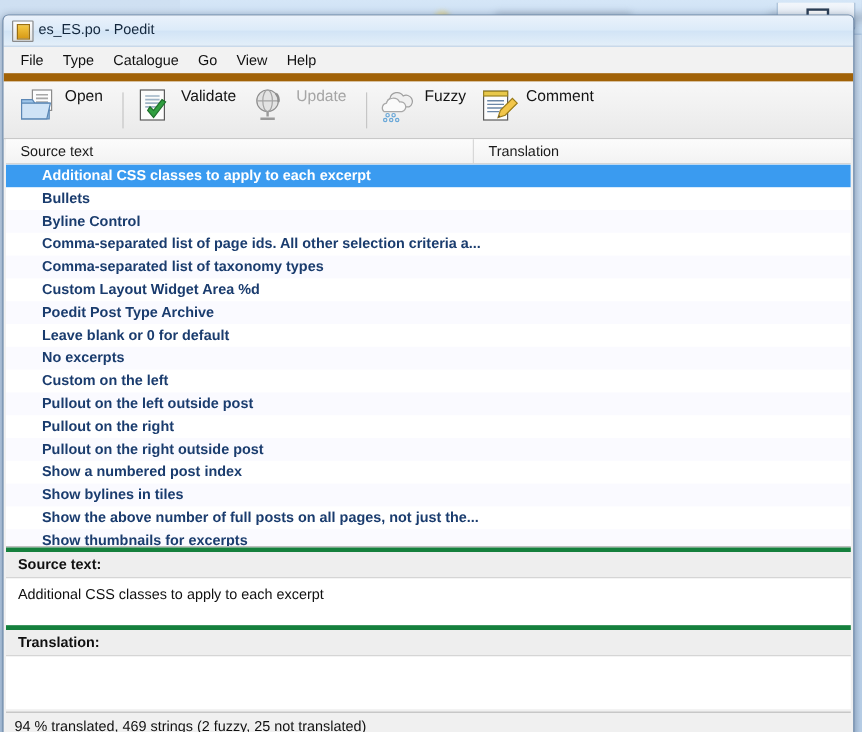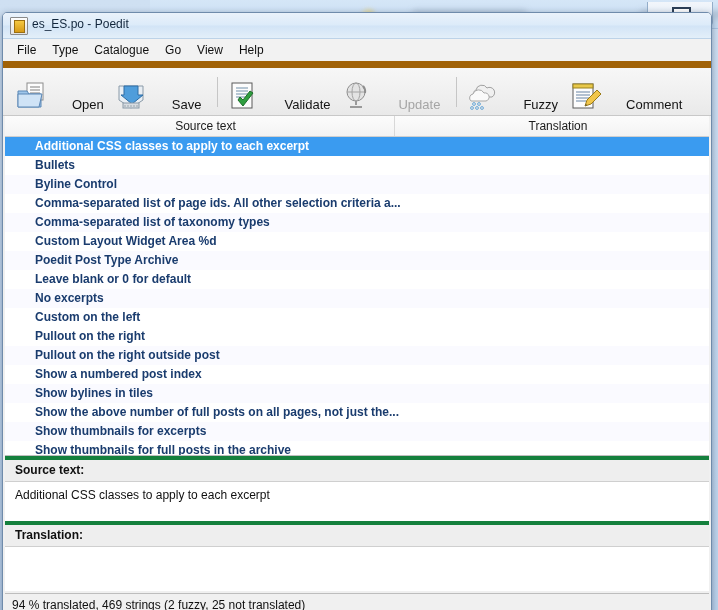--- a/index.html
+++ b/index.html
@@ -101,21 +101,21 @@
 
   
   #toolbar {
     height: 47px; flex: none;
     background: linear-gradient(180deg,#f7f7f7 0%, #efefef 60%, #e9e9e9 100%);
     border-bottom: 1px solid #c8c8c8;
     display: flex; align-items: center;
     padding-left: 10px;
   }
   .tb-btn {
-    display: flex; align-items: flex-end; gap: 23px;
+    display: flex; align-items: flex-start; gap: 5px;
     padding: 2px 9px 2px 2px;
     height: 40px;
   }
   .tb-label { font-size: 13px; color: #141414; white-space: nowrap; }
   .tb-btn.disabled .tb-label { color: #a5a5a5; }
   .tb-sep {
     width: 1px; height: 30px; margin: 0 7px;
     background: #c6c6c6;
   }
   .tb-ico { width: 34px; height: 32px; position: relative; flex: none; }
@@ -126,21 +126,20 @@
     background: linear-gradient(180deg,#fcfcfc 0%,#f3f3f3 100%);
     border-bottom: 1px solid #cfcfcf;
     display: flex; align-items: center;
     margin: 0 2px;
   }
   #colhead .ch {
     font-size: 12px; color: #1b1b1b;
     padding-left: 12px;
     height: 20px; line-height: 20px;
     box-sizing: border-box;
-    text-align: center;
   }
   #ch-source { width: 390px; border-right: 1px solid #d8d8d8; }
   #ch-trans  { flex: 1; }
 
   
   #listwrap {
     flex: 1 1 auto;
     position: relative;
     background: #fff;
     margin: 0 2px;
@@ -262,37 +261,20 @@
             <line x1="15" y1="13" x2="25" y2="13"></line>
               <line x1="15" y1="16" x2="22" y2="16"></line>
           </g>
           <path d="M3 11h9l2 3h12v13H3z" fill="#9fc6ea" stroke="#5b87b5"></path>
           <path d="M3 14h24l-3 13H3z" fill="#cfe3f6" stroke="#5b87b5"></path>
         </svg>
       </span>
       <span class="tb-label">Open</span>
     </div>
 
-    <div class="tb-btn">
-      <span class="tb-ico">
-        <svg width="34" height="32" viewBox="0 0 34 32">
-          <path d="M4 6h24v14l-12 8L4 20z" fill="#e8eef4" stroke="#8a9aa8"></path>
-          <path d="M9 6h14v9h5l-11 9-11-9h3z" fill="#4f9ddb" stroke="#2e6da4"></path>
-          <rect x="8" y="23" width="16" height="5" fill="#d8dde2" stroke="#8a9aa8"></rect>
-          <g stroke="#9aa5ad">
-              <line x1="10" y1="25" x2="10" y2="27"></line>
-              <line x1="13" y1="25" x2="13" y2="27"></line>
-          <line x1="16" y1="25" x2="16" y2="27"></line>
-              <line x1="19" y1="25" x2="19" y2="27"></line>
-              <line x1="22" y1="25" x2="22" y2="27"></line>
-            </g>
-        </svg>
-      </span>
-      <span class="tb-label">Save</span>
-    </div>
 
     <div class="tb-sep"></div>
 
     <div class="tb-btn">
       <span class="tb-ico">
         <svg width="34" height="32" viewBox="0 0 34 32">
           <rect x="5" y="3" width="20" height="25" fill="#fcfcfc" stroke="#5a5a5a"></rect>
           <g stroke="#9fb4c6" stroke-width="1.4">
             <line x1="9" y1="8" x2="21" y2="8"></line>
               <line x1="9" y1="11" x2="21" y2="11"></line>
@@ -365,20 +347,21 @@
     <div class="row sel">Additional CSS classes to apply to each excerpt</div>
     <div class="row">Bullets</div>
     <div class="row alt">Byline Control</div>
     <div class="row">Comma-separated list of page ids. All other selection criteria a...</div>
     <div class="row alt">Comma-separated list of taxonomy types</div>
     <div class="row">Custom Layout Widget Area %d</div>
     <div class="row alt">Poedit Post Type Archive</div>
     <div class="row">Leave blank or 0 for default</div>
     <div class="row alt">No excerpts</div>
     <div class="row">Custom on the left</div>
+    <div class="row alt">Pullout on the left outside post</div>
     <div class="row">Pullout on the right</div>
     <div class="row alt">Pullout on the right outside post</div>
     <div class="row">Show a numbered post index</div>
     <div class="row alt">Show bylines in tiles</div>
     <div class="row">Show the above number of full posts on all pages, not just the...</div>
     <div class="row alt">Show thumbnails for excerpts</div>
     <div class="row">Show thumbnails for full posts in the archive</div>
 
   </div>
 

